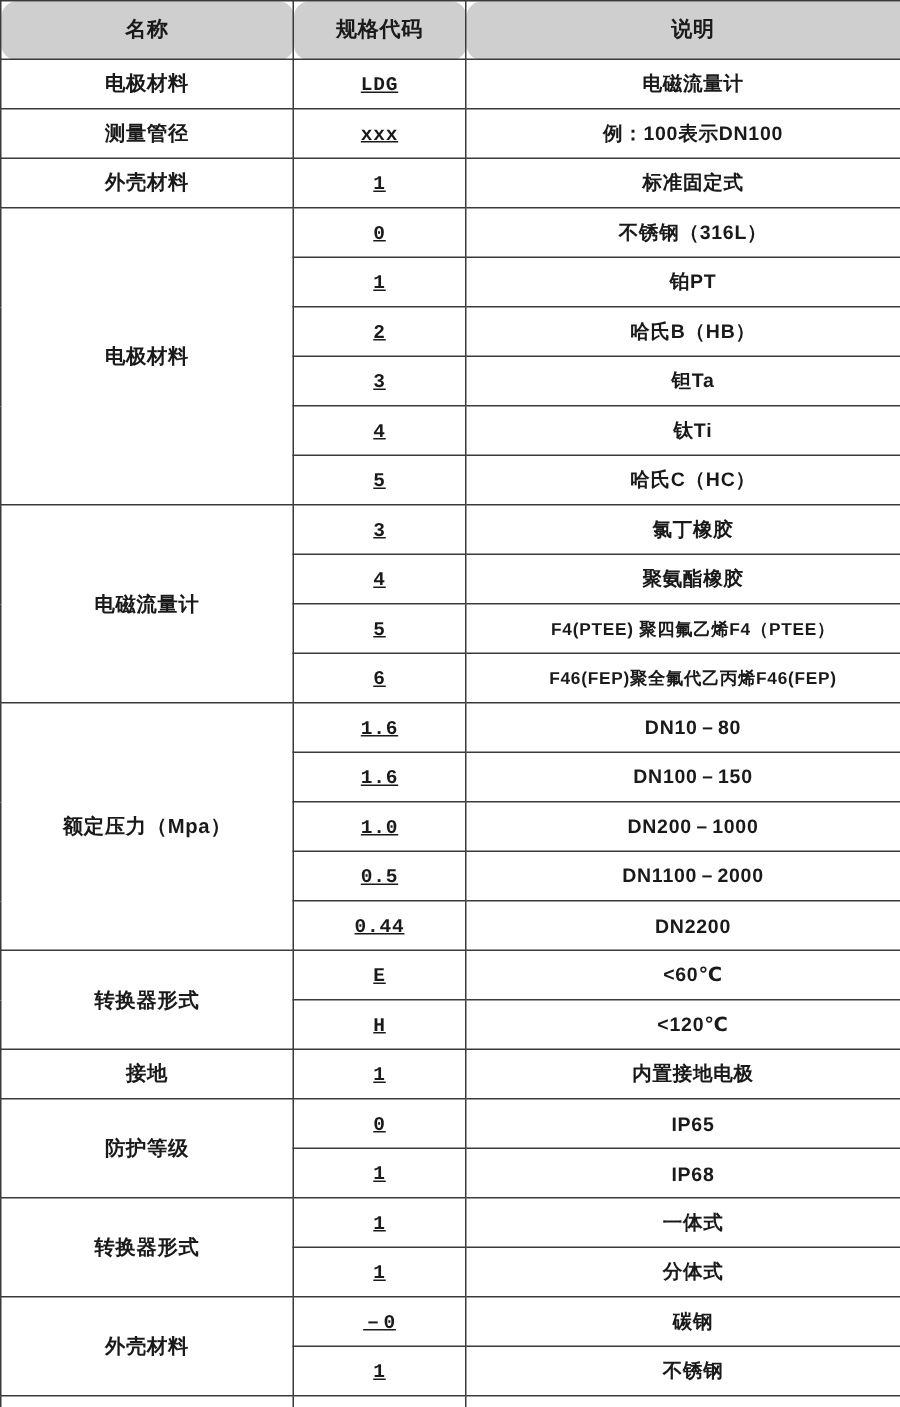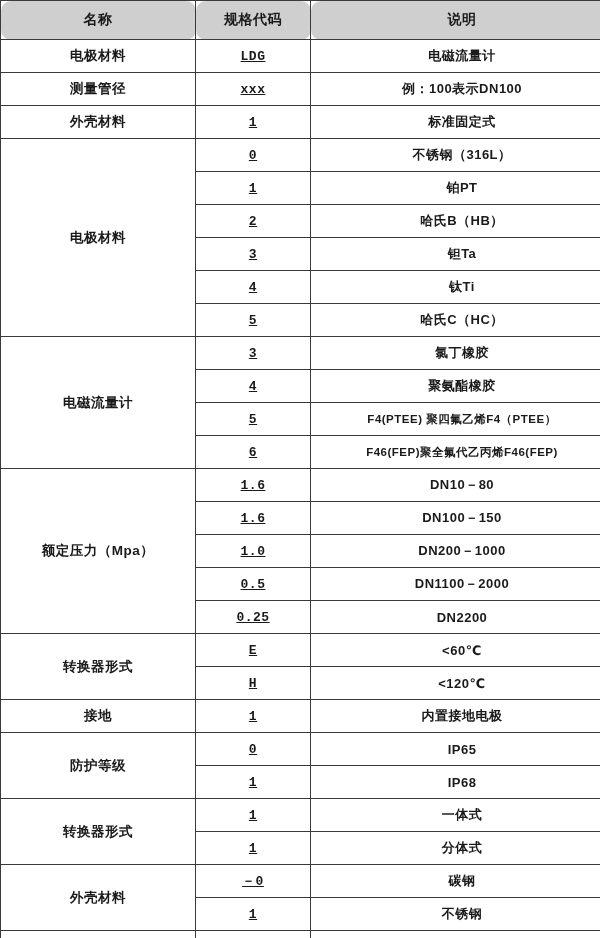--- a/index.html
+++ b/index.html
@@ -139,21 +139,21 @@
       </tr>
       <tr>
         <td class="col-code">1.0</td>
         <td class="col-desc">DN200－1000</td>
       </tr>
       <tr>
         <td class="col-code">0.5</td>
         <td class="col-desc">DN1100－2000</td>
       </tr>
       <tr>
-        <td class="col-code">0.25</td>
+        <td class="col-code">0.44</td>
         <td class="col-desc">DN2200</td>
       </tr>
       <tr>
         <td class="col-name" rowspan="2">转换器形式</td>
         <td class="col-code">E</td>
         <td class="col-desc">&lt;60℃</td>
       </tr>
       <tr>
         <td class="col-code">H</td>
         <td class="col-desc">&lt;120℃</td>

